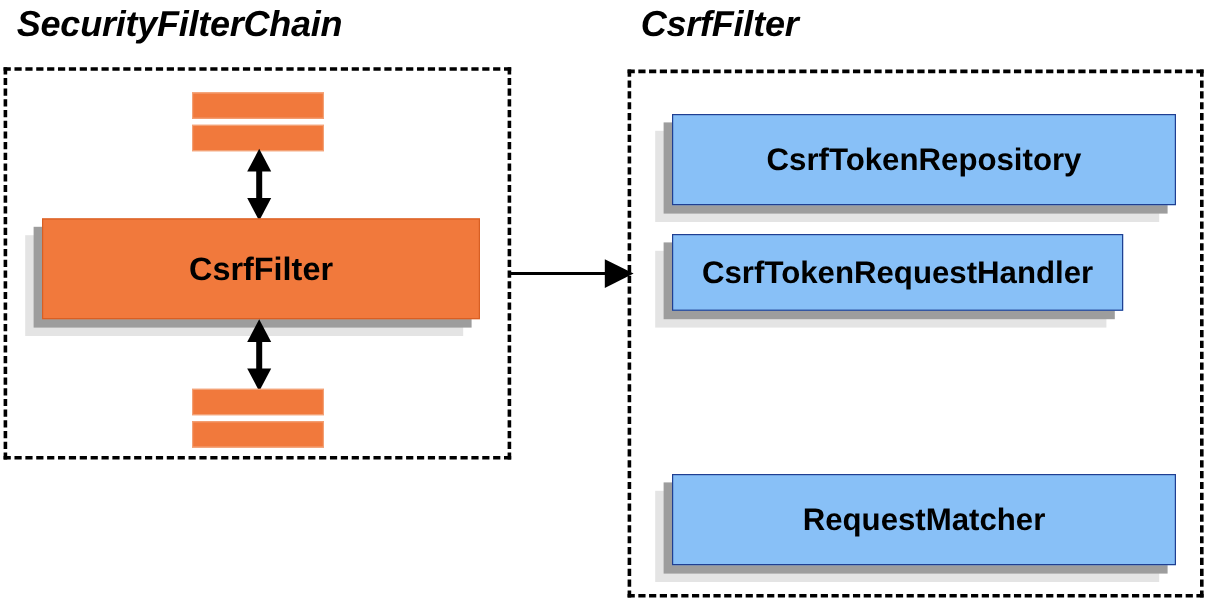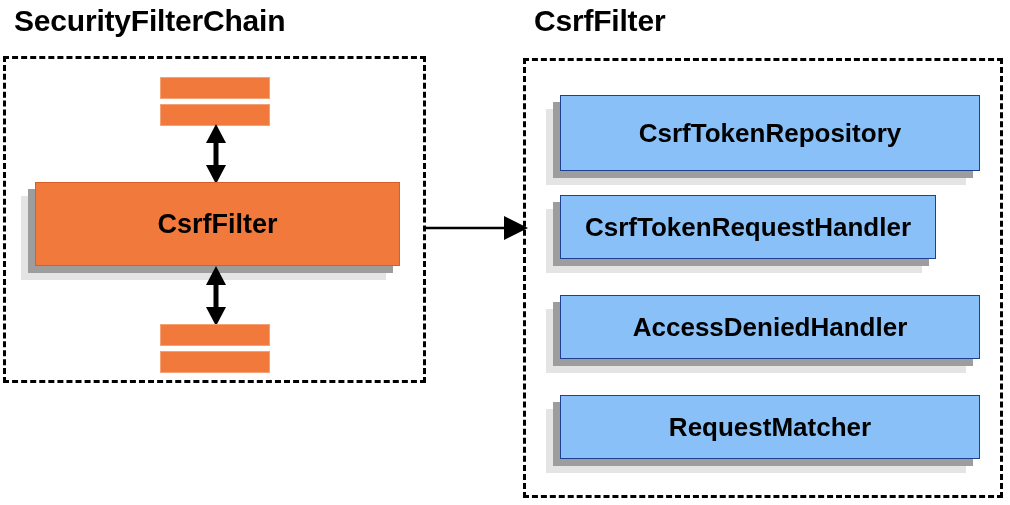--- a/index.html
+++ b/index.html
@@ -22,20 +22,21 @@
   
   .panel-title {
     position: absolute;
     font-family: "Liberation Sans", sans-serif;
     font-weight: bold;
     font-size: 30px;
     line-height: 34px;
     color: #000000;
     white-space: nowrap;
     letter-spacing: -0.2px;
+    font-style: italic;
   }
   #title-left  { left: 14px;  top: 4px; }
   #title-right { left: 534px; top: 4px; }
 
   
   .dashed-panel {
     position: absolute;
     border: 3px dashed #000000;
     box-sizing: border-box;
     background: transparent;
@@ -146,25 +147,20 @@
     <div class="shadow-near"></div>
     <div class="face">CsrfTokenRepository</div>
   </div>
 
   <div class="node blue" style="left:560px; top:195px; width:376px; height:64px;">
     <div class="shadow-far"></div>
     <div class="shadow-near"></div>
     <div class="face">CsrfTokenRequestHandler</div>
   </div>
 
-  <div class="node blue" style="left:560px; top:295px; width:420px; height:64px;">
-    <div class="shadow-far"></div>
-    <div class="shadow-near"></div>
-    <div class="face">AccessDeniedHandler</div>
-  </div>
 
-  <div class="node blue" style="left:560px; top:395px; width:420px; height:64px;">
+  <div class="node blue" style="left:560px; top:395px; width:420px; height:76px;">
     <div class="shadow-far"></div>
     <div class="shadow-near"></div>
     <div class="face">RequestMatcher</div>
   </div>
 
 </div>
 
 </body></html>

